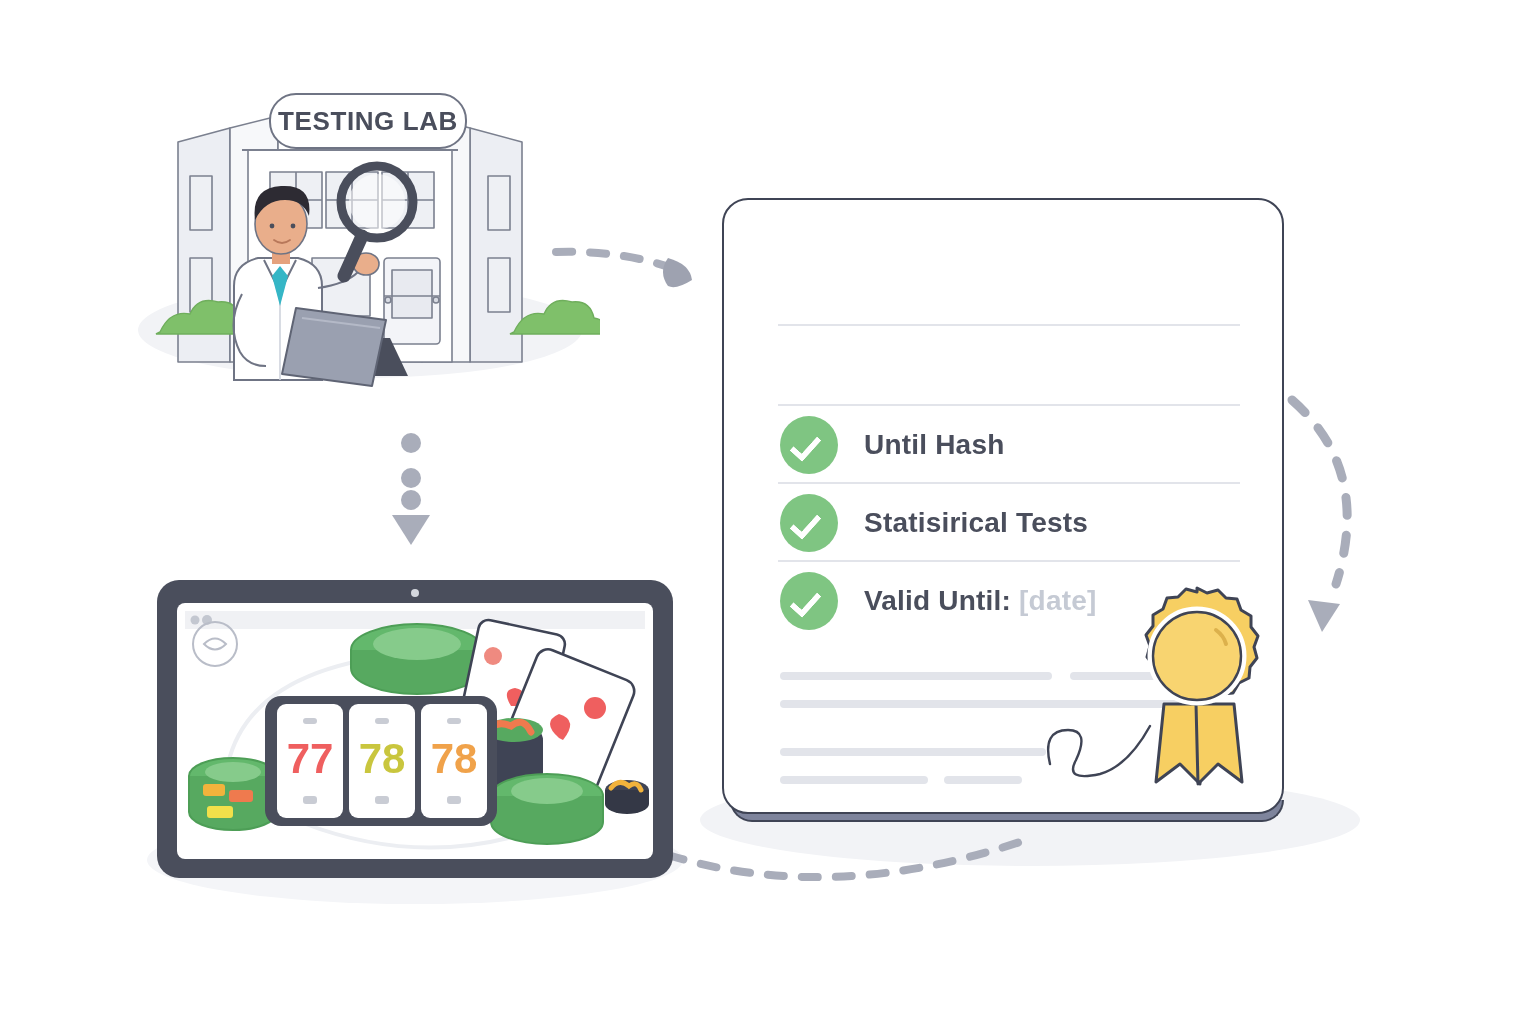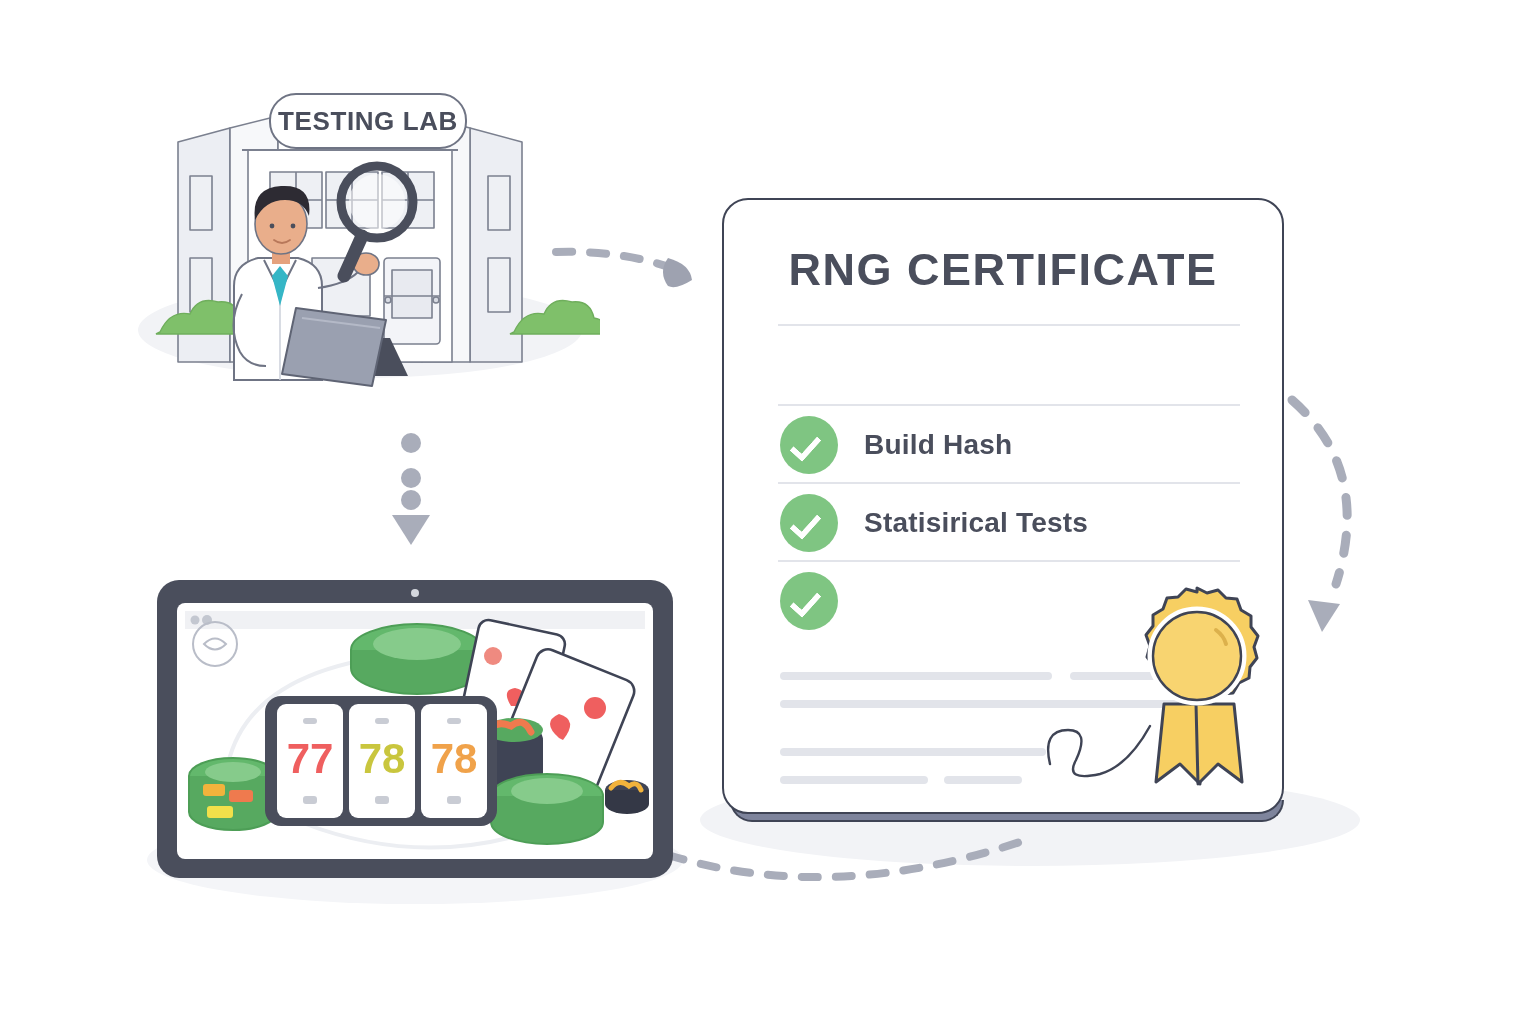--- a/index.html
+++ b/index.html
@@ -344,40 +344,43 @@
       <text x="155" y="195" text-anchor="middle" font-family="Liberation Sans, sans-serif" font-size="42" font-weight="bold" fill="#ef5f5f">77</text>
       <text x="227" y="195" text-anchor="middle" font-family="Liberation Sans, sans-serif" font-size="42" font-weight="bold" fill="#c9c63e">78</text>
       <text x="299" y="195" text-anchor="middle" font-family="Liberation Sans, sans-serif" font-size="42" font-weight="bold" fill="#f0a24a">78</text>
     </svg>
   </div>
 
   <div id="certificate-edge"></div>
 
   <div id="certificate-card">
 
-    <div id="cert-title">RNG CERTIFICATE</div>
 
     <div class="cert-divider" style="top:124px;"></div>
     <div class="cert-divider" style="top:204px;"></div>
     <div class="cert-divider" style="top:282px;"></div>
     <div class="cert-divider" style="top:360px;"></div>
 
 
     <div class="check-row" style="top:216px;">
       <div class="check-circle"></div>
-      <div class="check-label">Build Hash</div>
+      <div class="check-label">Until Hash</div>
     </div>
 
     <div class="check-row" style="top:294px;">
       <div class="check-circle"></div>
       <div class="check-label">Statisirical Tests</div>
     </div>
 
     <div class="check-row" style="top:372px;">
       <div class="check-circle"></div>
+      <div class="check-label">
+        <span>Valid Until:</span>
+        <span class="muted">[date]</span>
+      </div>
     </div>
 
     <div class="placeholder-bar" style="left:56px;  top:472px; width:272px;"></div>
     <div class="placeholder-bar" style="left:346px; top:472px; width:122px;"></div>
     <div class="placeholder-bar" style="left:56px;  top:500px; width:412px;"></div>
     <div class="placeholder-bar" style="left:56px;  top:548px; width:266px;"></div>
     <div class="placeholder-bar" style="left:56px;  top:576px; width:148px;"></div>
     <div class="placeholder-bar" style="left:220px; top:576px; width:78px;"></div>
 
     <svg style="position:absolute; left:316px; top:498px;" width="120" height="90" viewBox="0 0 120 90">

